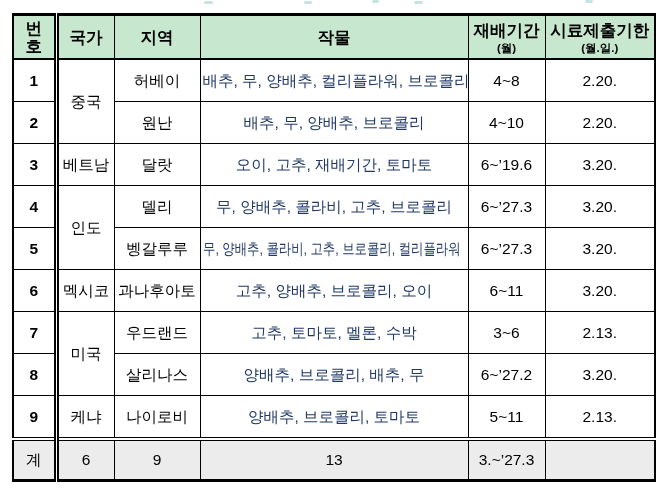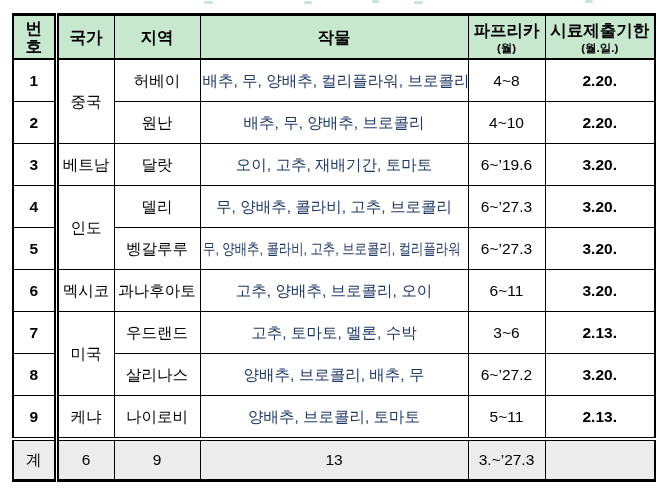--- a/index.html
+++ b/index.html
@@ -53,21 +53,21 @@
   .no-wrap2{width:1.15em;margin:0 auto;word-break:break-all;line-height:1.1;}
   
   tr.row td{height:41px;background:#fff;}
   td.cell-no{font-weight:bold;}
   td.cell-crops{
     text-align:left;padding-left:8px;
     color:var(--crops-text);
     white-space:nowrap;
   }
   td.cell-period{letter-spacing:0;}
-  td.cell-deadline{font-weight:bold;}
+  td.cell-deadline{font-weight:normal;}
   .condensed{display:inline-block;transform:scaleX(.8);transform-origin:0 50%;white-space:nowrap;}
   
   tr.total td{
     background:var(--total-bg);
     height:38px;
     border-top:4px double var(--border);
   }
 </style>
 </head>
 <body>
@@ -89,21 +89,21 @@
   </colgroup>
   <tbody>
       <tr class="hdr">
     <th class="col-no">
           <div class="no-wrap2">번호</div>
         </th>
     <th>국가</th>
     <th>지역</th>
     <th>작물</th>
     <th>
-      <div>파프리카</div>
+      <div>재배기간</div>
       <div class="hdr-sub">(월)</div>
     </th>
     <th>
       <div>시료제출기한</div>
       <div class="hdr-sub">(월.일.)</div>
     </th>
   </tr>
 
   <tr class="row">
     <td class="col-no cell-no">1</td>

